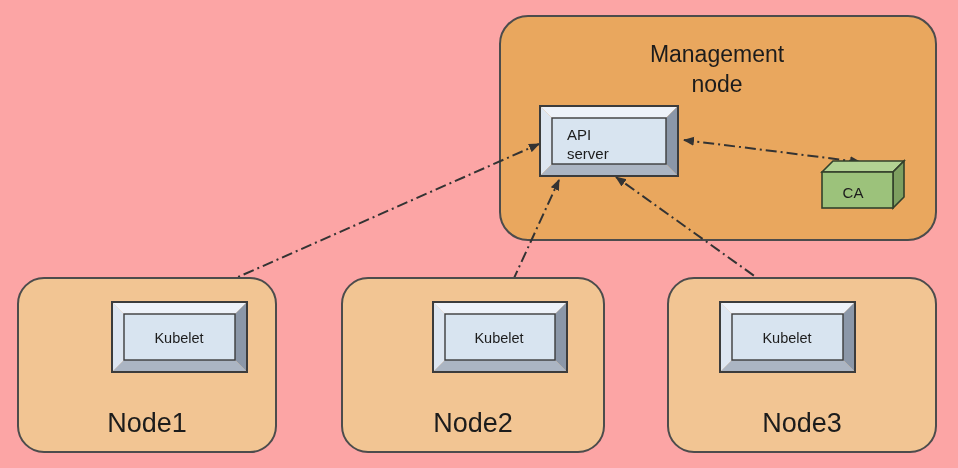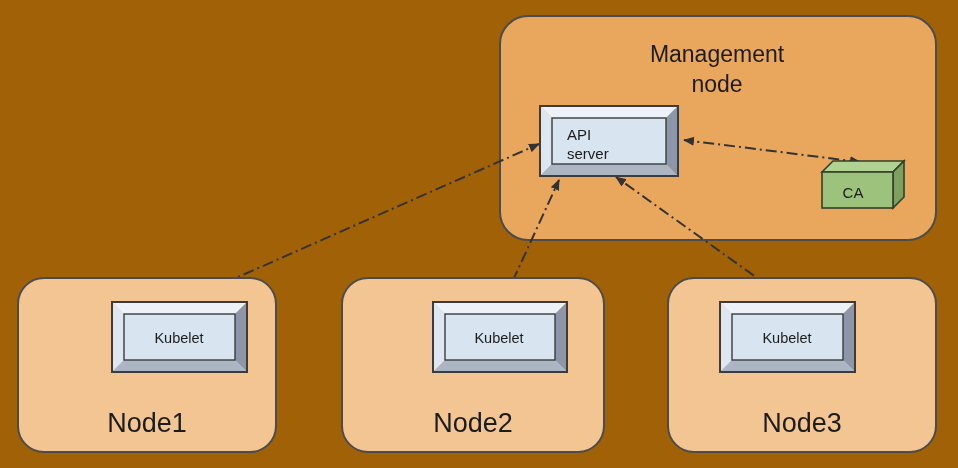--- a/index.html
+++ b/index.html
@@ -1,16 +1,16 @@
 <!DOCTYPE html>
 <html><head>
 <meta charset="utf-8">
 <style>
   html,body{margin:0;padding:0;background:#ffffff;}
-  .canvas{position:relative;width:958px;height:468px;background:#a16207;
+  .canvas{position:relative;width:958px;height:468px;background:#fca5a5;
           font-family:"Liberation Sans",sans-serif;}
   svg{display:block;}
   text{fill:#1c1c1c;font-family:"Liberation Sans",sans-serif;}
   .title-text{font-size:23px;}
   .node-label{font-size:27px;}
   .chip-label{font-size:14.5px;}
   .api-label{font-size:15px;}
   .ca-label{font-size:15px;}
   .connector{stroke:#333333;stroke-width:2;fill:none;stroke-dasharray:11 4 2 4;}
   .outer-frame{fill:none;stroke:#3c3c3c;stroke-width:2;}

